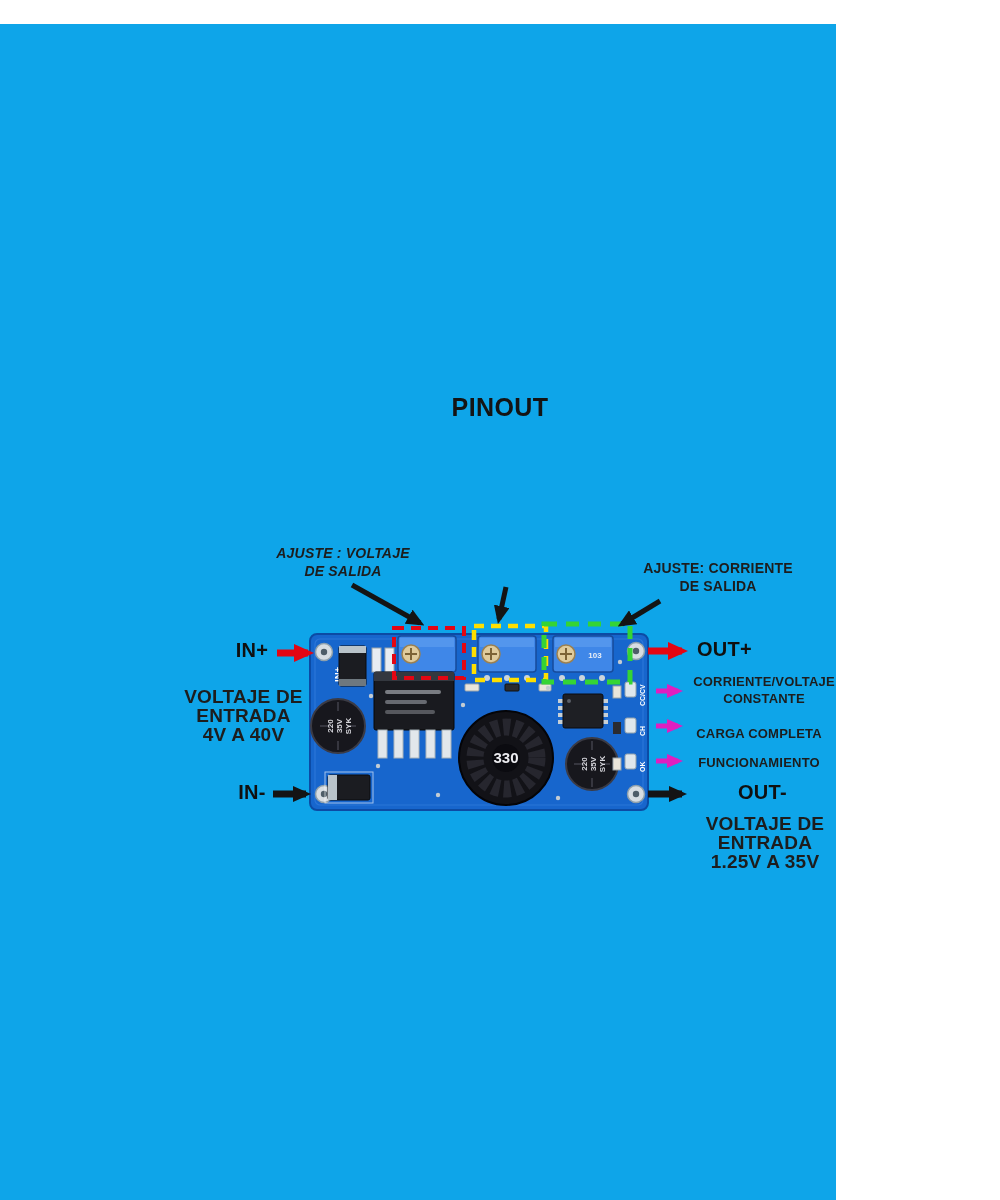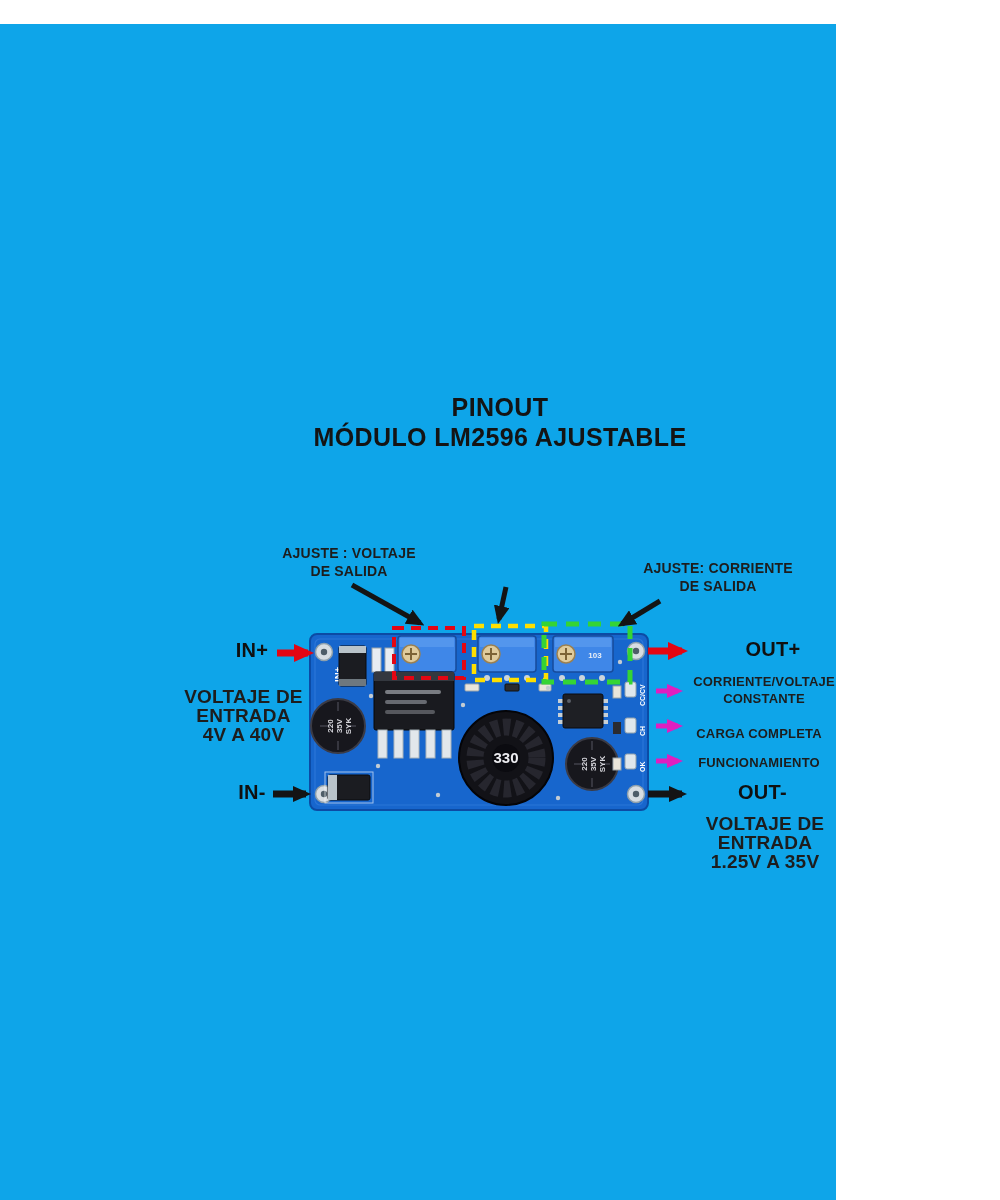--- a/index.html
+++ b/index.html
@@ -26,45 +26,44 @@
   .indtext { fill:#ececf0; font-size:15px; font-weight:bold; font-family:"Liberation Sans",sans-serif; }
   .potmark { fill:#e9eef6; font-size:8px;  font-weight:bold; font-family:"Liberation Sans",sans-serif; }
 </style>
 </head>
 <body>
 
 <div id="canvas">
 
   <div class="title">
     <div>PINOUT</div>
-    <div>MÓDULO LM2596 AJUSTABLE</div>
-  </div>
-
-  <div class="co" style="left:254px; top:520px; width:190px;">
+  </div>
+
+  <div class="co" style="left:248px; top:520px; width:190px;font-style:italic;">
     <div>AJUSTE : VOLTAJE</div>
     <div>DE SALIDA</div>
   </div>
 
 
   <div class="co" style="left:628px; top:535px; width:180px;">
     <div>AJUSTE: CORRIENTE</div>
     <div>DE SALIDA</div>
   </div>
 
   <div class="pin" style="left:224px; top:615px; width:56px;">IN+</div>
 
   <div class="co sz14" style="left:166px; top:663px; width:155px;">
     <div>VOLTAJE DE</div>
     <div>ENTRADA</div>
     <div>4V A 40V</div>
   </div>
 
   <div class="pin" style="left:224px; top:757px; width:56px;">IN-</div>
 
-  <div class="pin" style="left:733px; top:614px; width:80px; text-align:center;">OUT+</div>
+  <div class="pin" style="left:697px; top:614px; width:80px; text-align:left;">OUT+</div>
 
   <div class="co sz13" style="left:684px; top:649px; width:160px;">
     <div>CORRIENTE/VOLTAJE</div>
     <div>CONSTANTE</div>
   </div>
 
   <div class="co sz13" style="left:688px; top:701px; width:142px;">CARGA COMPLETA</div>
 
   <div class="co sz13" style="left:688px; top:730px; width:142px;">FUNCIONAMIENTO</div>
 

